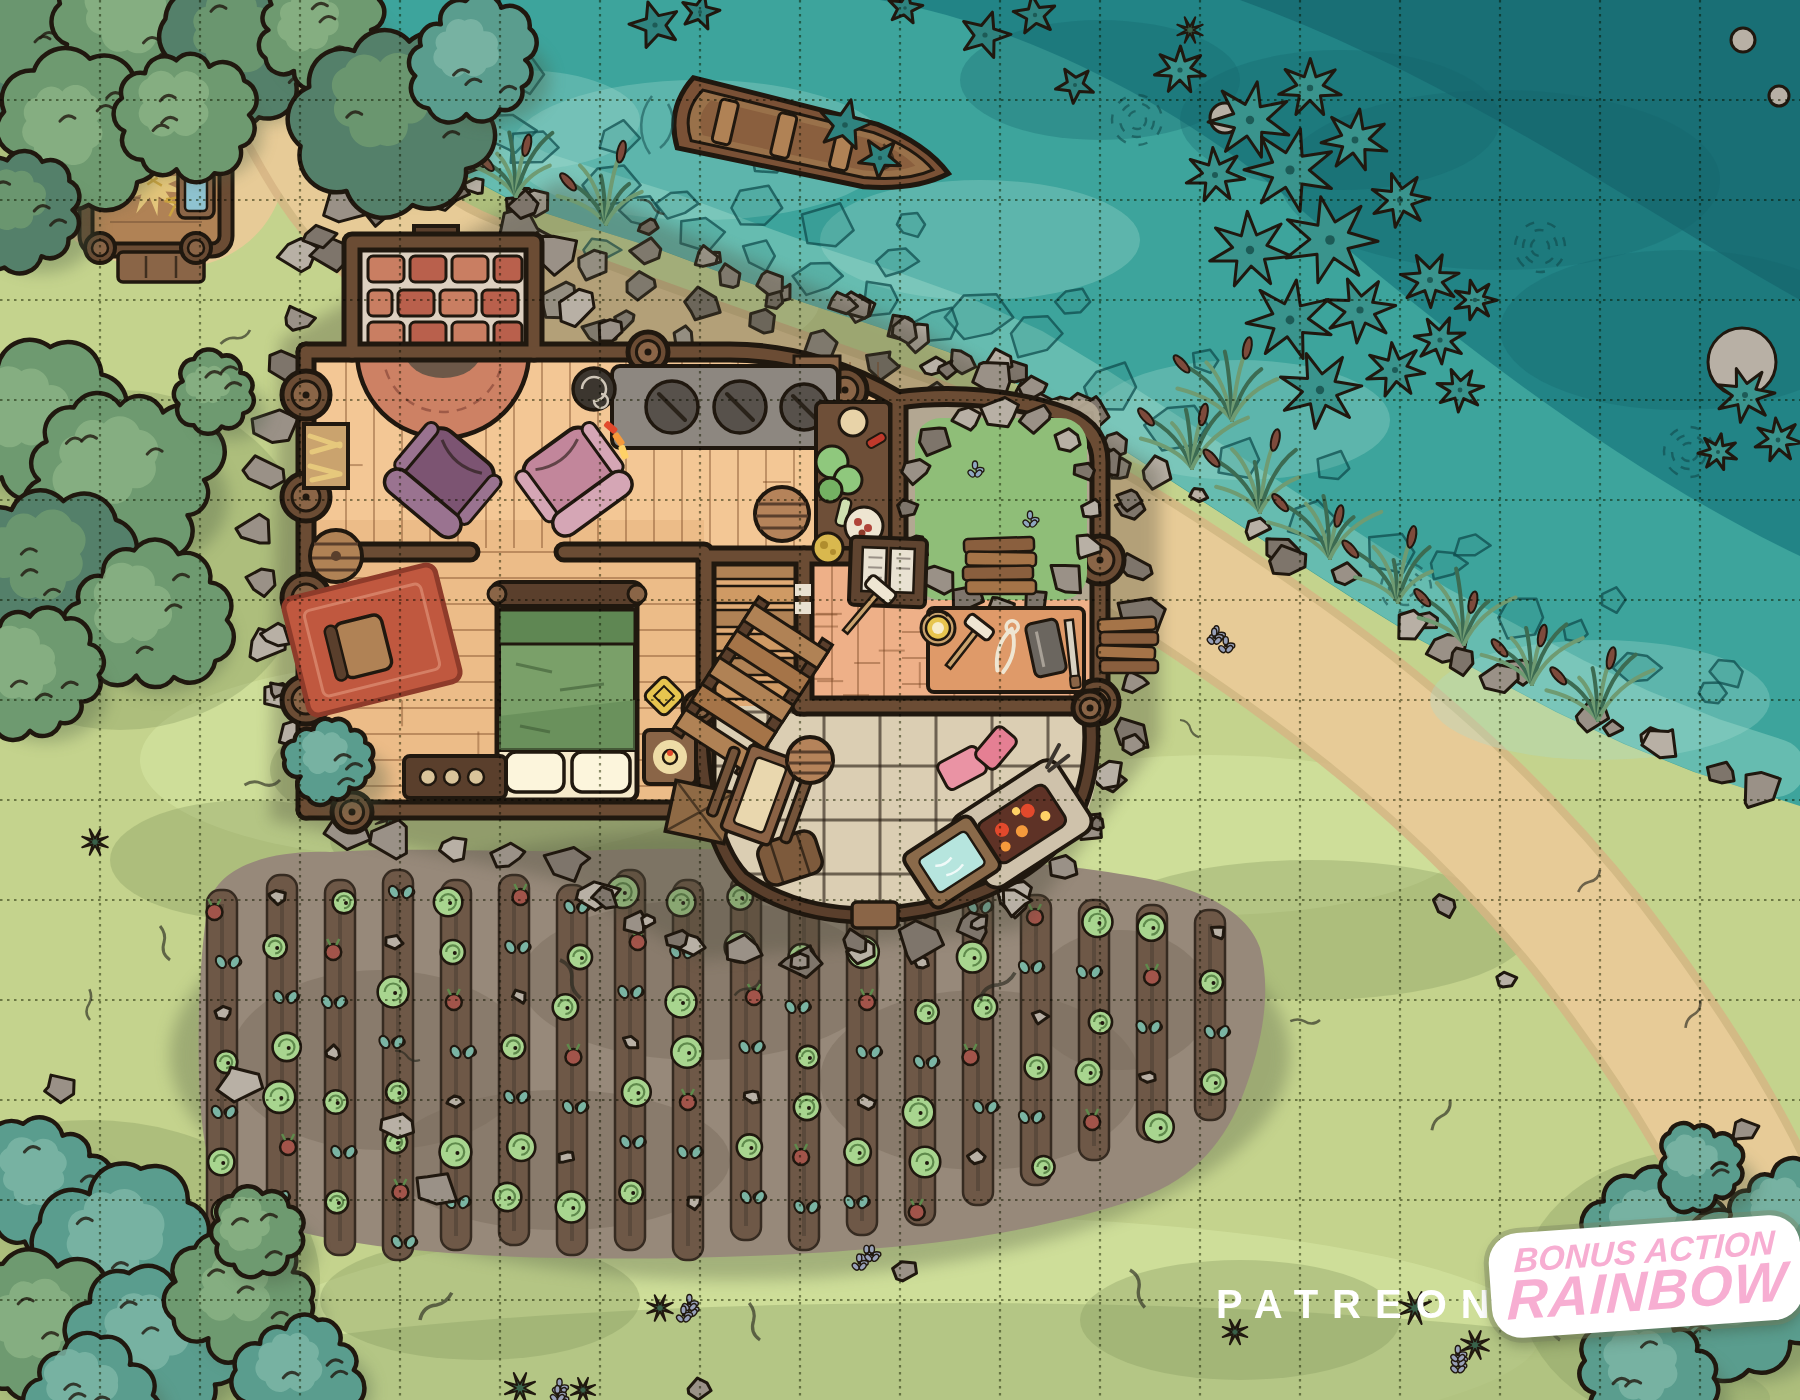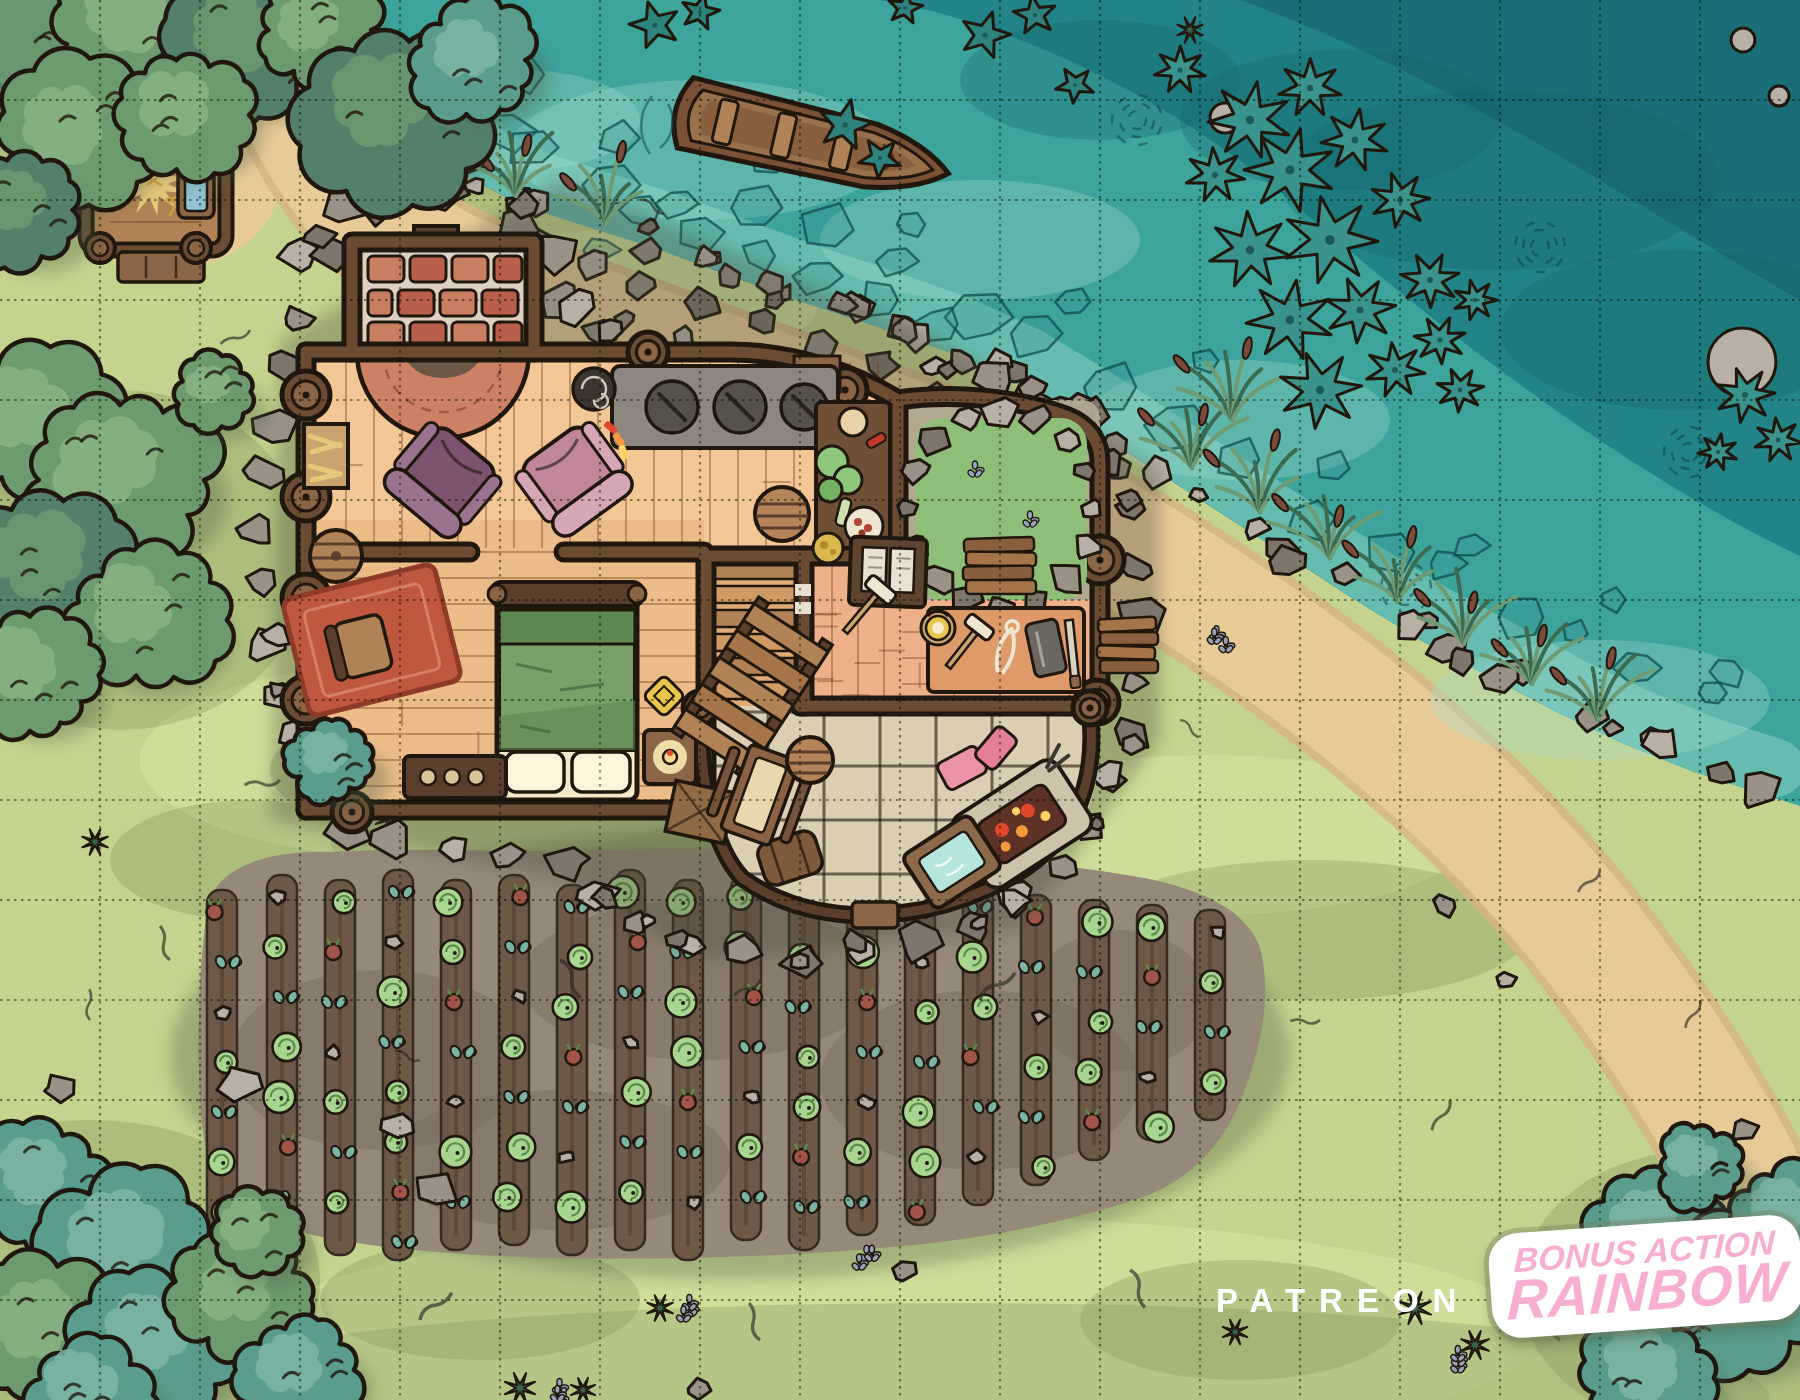--- a/index.html
+++ b/index.html
@@ -1,20 +1,20 @@
 <!DOCTYPE html>
 <html style="--ink: #20180f; --grass_base: #c4d38d; --grass_light: #d2e19e; --grass_shadow: #85985f; --grass_band: #a9bc7c; --canopy_shadow: #4c5f45; --tree_green: #6e9a70; --tree_green_hi: #8ab184; --tree_dark: #54806a; --tree_dark_hi: #6e9a70; --tree_teal: #5a9d8e; --tree_teal_hi: #7cb6a6; --water_mid: #3da49c; --water_deep: #1f8184; --water_deepest: #176b72; --water_shallow: #8fd3c4; --water_crack_line: #0f4d4e; --water_crack_fill: #2d8b85; --water_plant: #3a948d; --water_leaf: #2f837f; --sand: #e7cb97; --sand_edge: #d6b584; --stone_light: #b8b0a5; --stone_mid: #9a9187; --stone_dark: #7e756b; --soil_base: #97897a; --soil_dark: #7b6d5e; --row_brown: #6e5847; --cabbage: #a8d58f; --cabbage_dark: #5f8a4c; --sprout: #7ab4a3; --radish: #a2544a; --wall_mid: #6b4c34; --wood_mid: #8a6547; --wood_light: #b08255; --wood_dark: #5a3f2c; --floor_wood: #f3c795; --floor_wood2: #ecbc88; --floor_orange: #eeb088; --tile: #dbceb3; --brick: #b9604c; --brick_light: #c97e62; --mortar: #ddd0c0; --hearth: #cd8164; --soot: #6d5848; --chair_purple: #7c5472; --chair_purple_hi: #9a7390; --chair_pink: #c2869b; --chair_pink_hi: #d5a6b5; --bed_green: #7aa069; --bed_green_dark: #5f8753; --sheet: #f5e9ca; --pillow: #fcf5dc; --rug_red: #c0583f; --rug_red_dark: #8e3b2a; --counter_gray: #8d8780; --burner: #57514b; --veg_green: #8fc87d; --plate: #eee5d1; --basin_water: #b6e5de; --coal_red: #e2492c; --coal_orange: #f59a3c; --ember_yellow: #ffd166; --lantern_gold: #e7c54f; --candle_glow: #f8e9b0; --straw: #e6c87c; --trough_water: #8fc3d0; --stoneground: #b3a894; --courtyard_grass: #8fbe78; --grid_line: #454d27; --logo_pink: #f7aed2; --watermark_white: #ffffff;"><head>
 <meta charset="utf-8">
 <style>
   html,body{margin:0;padding:0;background:#222;}
   .stage{position:relative;width:1800px;height:1400px;overflow:hidden;background:var(--grass_base,#c4d38d);font-family:"Liberation Sans",sans-serif;}
   svg{position:absolute;left:0;top:0;}
   .gridline{stroke:var(--grid_line,#454d27);stroke-width:2.2;stroke-dasharray:2.5 4.5;fill:none;}
   .patreon{position:absolute;left:1216px;top:1282px;color:var(--watermark_white,#fff);
-    font-weight:700;font-size:33px;letter-spacing:14px;white-space:nowrap;}
+    font-weight:700;font-size:40px;letter-spacing:14px;white-space:nowrap;}
   .sticker{position:absolute;left:1506px;top:1236px;width:280px;transform:rotate(-4deg);}
   .sticker-bg{position:absolute;inset:-12px -16px;background:#fff;border-radius:30px;
     box-shadow:0 0 0 5px rgba(120,130,95,.40),0 8px 14px rgba(50,60,35,.35);}
   .logo-line{position:relative;text-align:center;font-style:italic;font-weight:900;
     color:var(--logo_pink,#f7aed2);transform:skewX(-6deg);line-height:.92;}
   .logo-line.l1{font-size:34px;letter-spacing:0px;}
   .logo-line.l2{font-size:56px;letter-spacing:1px;margin-top:-2px;}
 </style>
 </head>
 <body>

